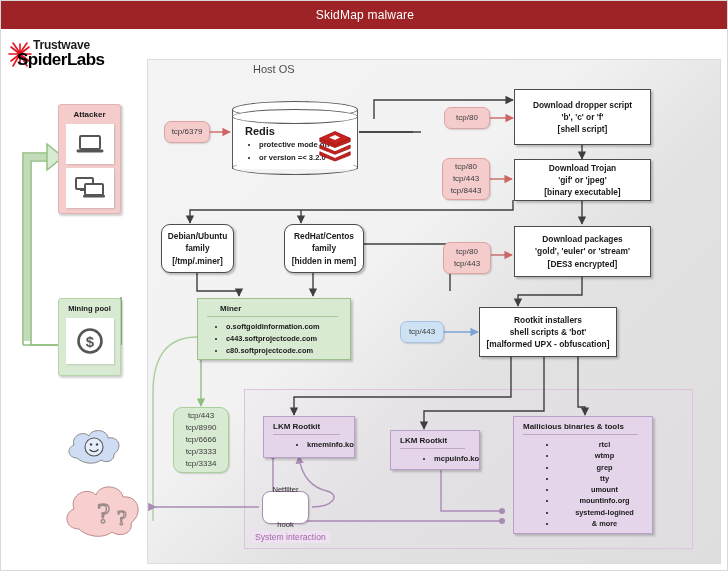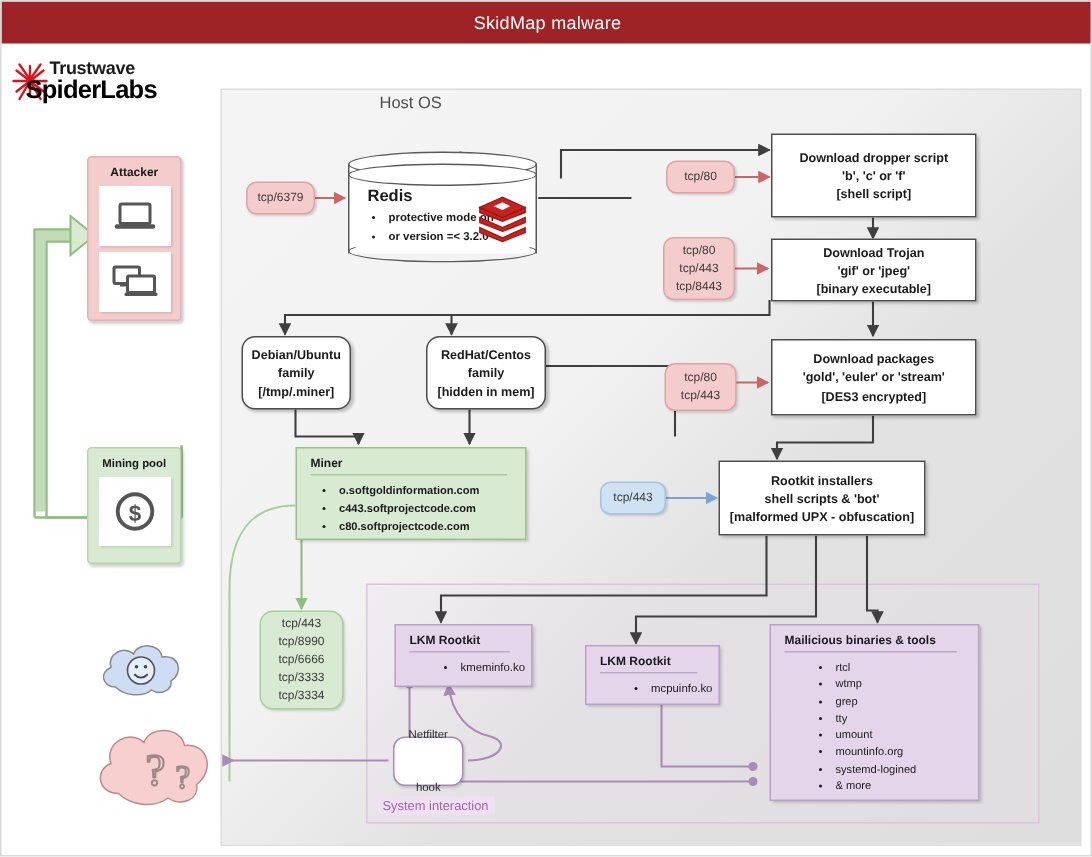--- a/index.html
+++ b/index.html
@@ -102,39 +102,39 @@
     box-shadow:1.5px 1.5px 2px rgba(0,0,0,.18);
   }
   #mining-pool .hdr { text-align:center; font-size:7.6px; font-weight:bold; color:#1a1a1a; padding-top:5px; }
 
   
   #miner {
     position:absolute; left:196px; top:297px; width:154px; height:62px;
     background:#d9ead3; border:1px solid #9cbf8c;
     box-shadow:1.5px 1.5px 2px rgba(0,0,0,.2);
   }
-  #miner .hdr { font-size:8px; font-weight:bold; color:#1a1a1a; padding:5px 0 3px 9px; }
+  #miner .hdr { font-size:8px; font-weight:bold; color:#1a1a1a; padding:5px 0 3px 22px; }
   #miner .rule { height:1px; background:#a8c79a; margin:0 12px 0 9px; }
   #miner ul { margin:4px 0 0 0; padding-left:28px; font-size:7.4px; font-weight:bold; color:#1a1a1a; line-height:1.65; }
 
   
   #sys-interaction {
     position:absolute; left:243px; top:388px; width:449px; height:160px;
     border:1px solid #dfc2e0; background:rgba(238,223,239,.18);
   }
   #sys-label { position:absolute; left:250px; top:530px; font-size:8.6px; color:#a364ac; background:#efe2f0; padding:1px 4px; }
 
   .purple-box {
     position:absolute;
     background:#e4d5ea; border:1px solid #b9a0c6;
     box-shadow:1.5px 1.5px 2px rgba(0,0,0,.2);
   }
   .purple-box .hdr { font-size:8px; font-weight:bold; color:#1a1a1a; padding:5px 0 3px 9px; }
   .purple-box .rule { height:1px; background:#bda8c8; margin:0 14px 0 9px; }
-  .purple-box ul { margin:4px 0 0 0; padding-left:43px; font-size:7.6px; font-weight:normal; color:#1a1a1a; line-height:1.65; }
+  .purple-box ul { margin:4px 0 0 0; padding-left:43px; font-size:7.6px; font-weight:bold; color:#1a1a1a; line-height:1.65;text-align:center; }
   #mal-tools ul { line-height:1.52; font-size:7.4px; }
 
   #netfilter {
     position:absolute; left:261px; top:490px; width:47px; height:33px;
     background:#ffffff; border:1.2px solid #a98bb6; border-radius:8px;
     display:flex; flex-direction:column; align-items:center; justify-content:center;
     font-size:7.6px; color:#2a2a2a; line-height:1.4;
     box-shadow:1px 1px 1.5px rgba(0,0,0,.15);
     gap:24px;
   }

